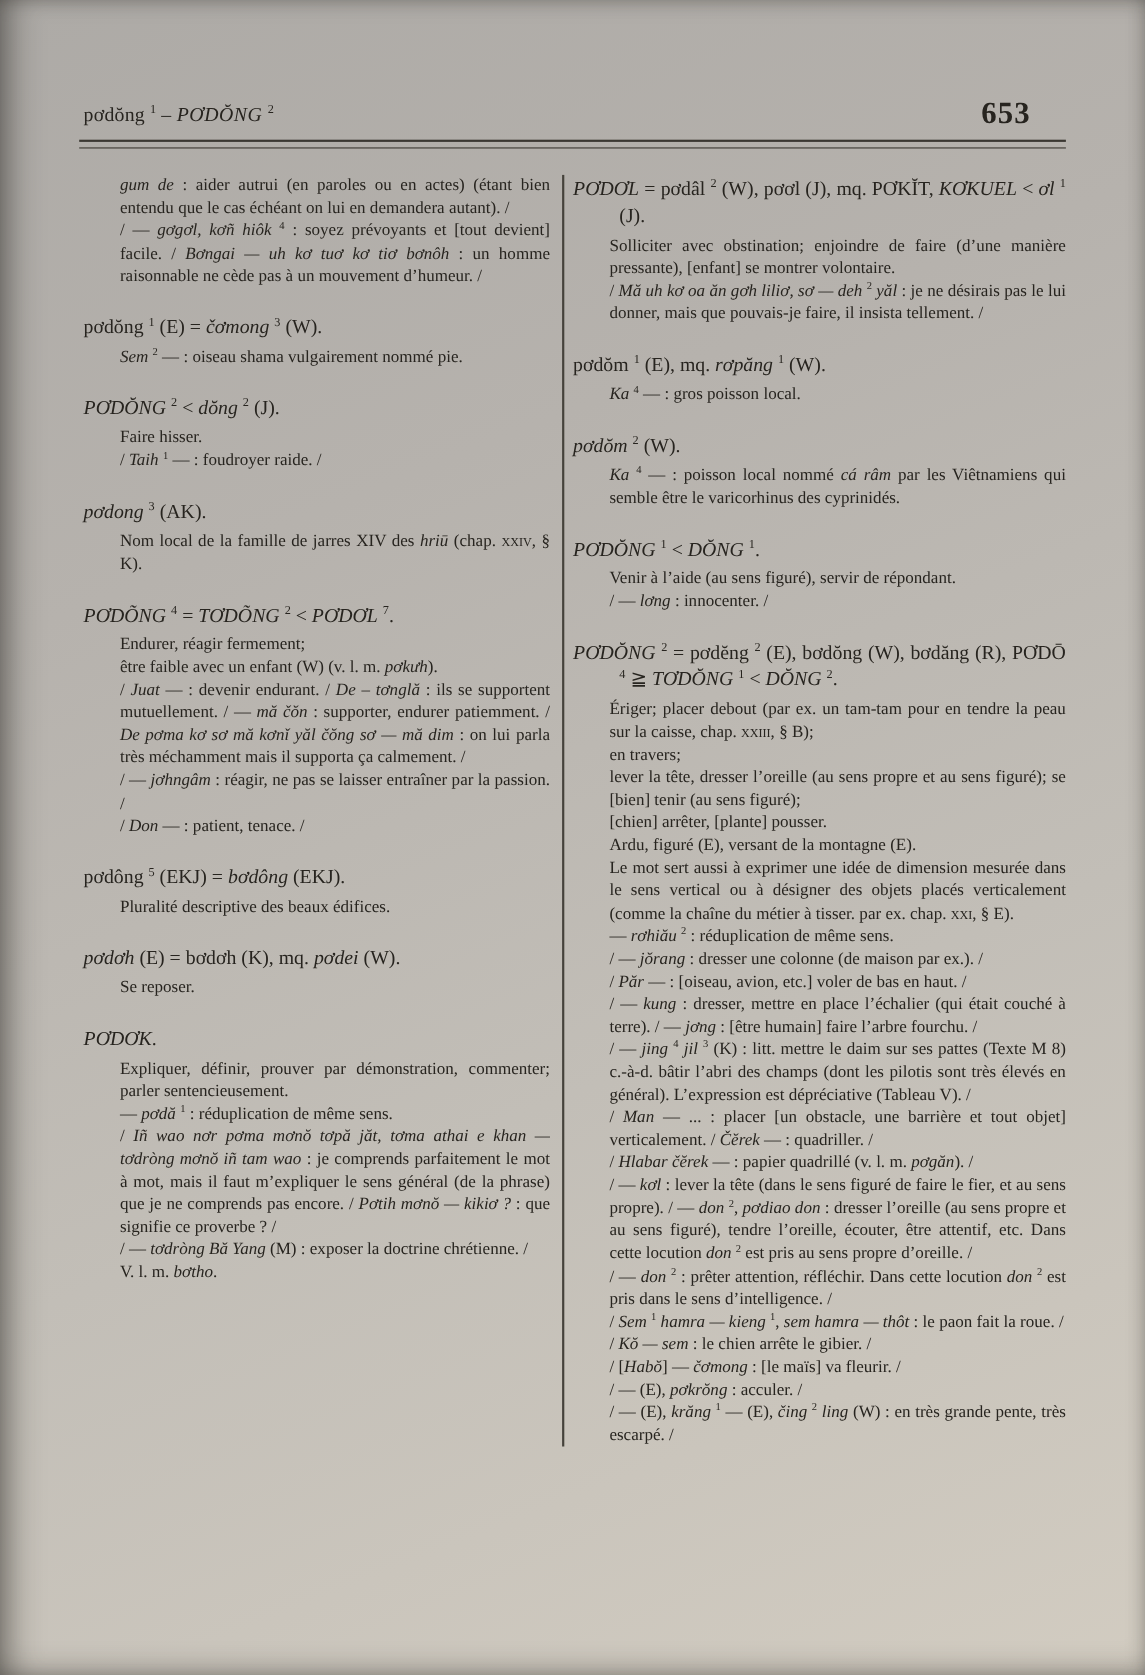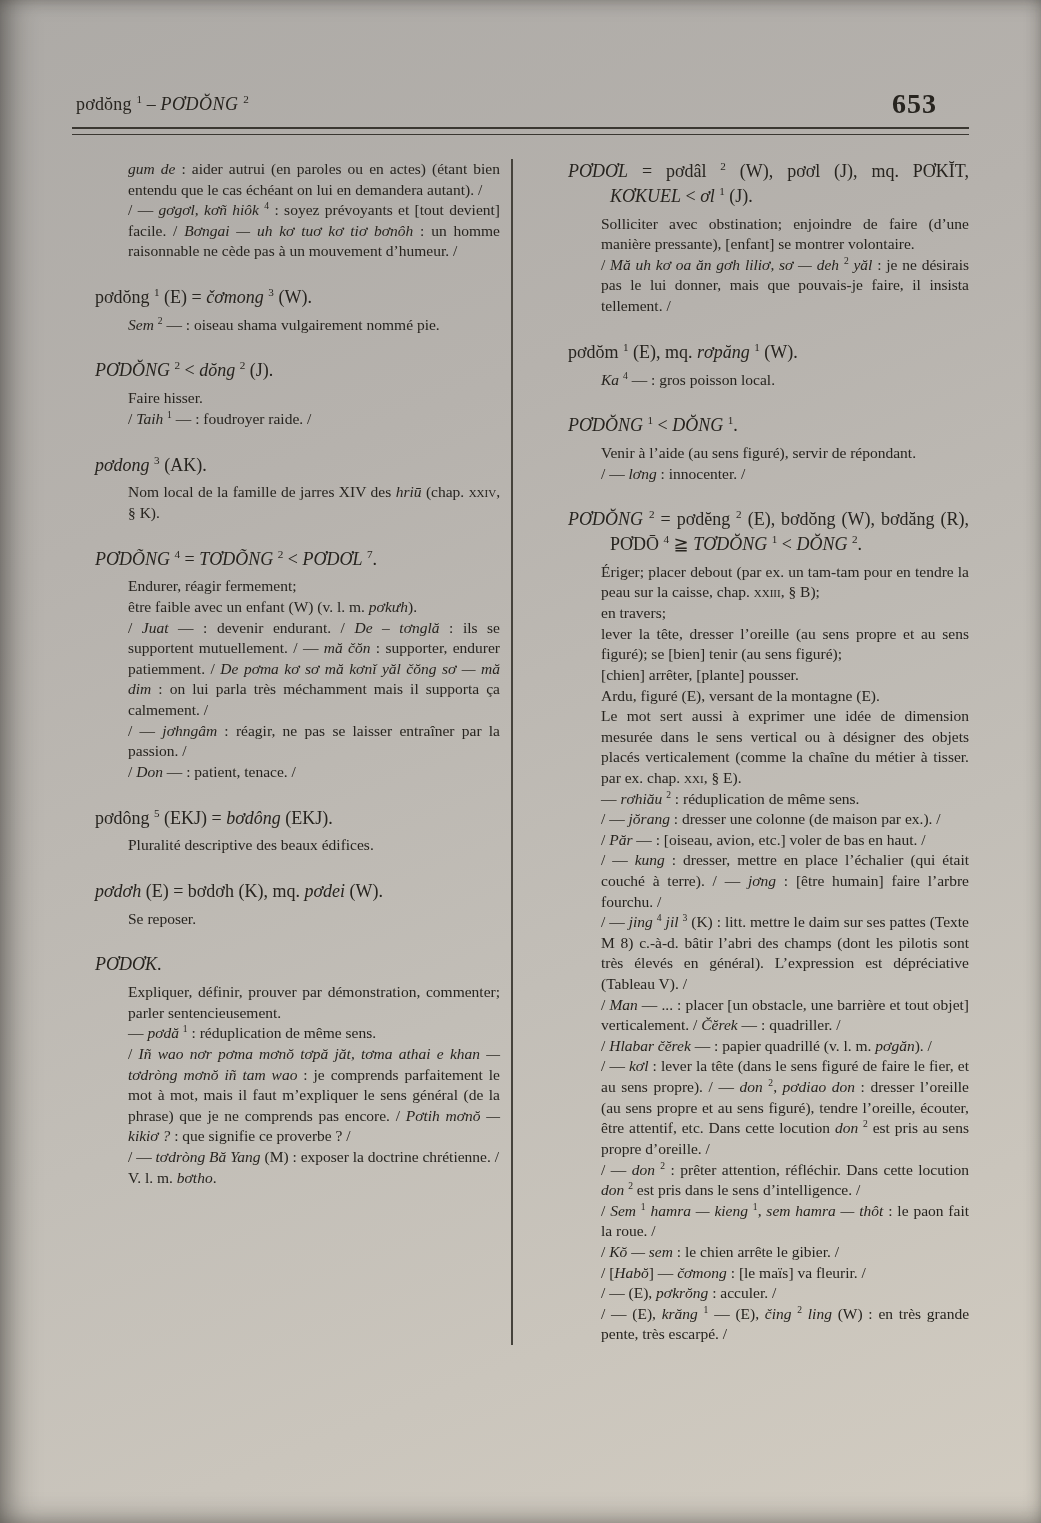--- a/index.html
+++ b/index.html
@@ -31,22 +31,22 @@
     border-top:2px solid #3a3731;
     border-bottom:1px solid #3a3731;
   }
   .columns{
     display:flex;align-items:stretch;
     margin:24px 72px 0 76px;
   }
   .col{min-width:0;}
   .col.left{flex:0 0 424px;width:424px;}
   .divider{flex:0 0 2px;background:#45423b;margin-left:11px;}
-  .col.right{flex:1 1 auto;padding-left:36px;}
-  .entry{margin-top:23px;margin-left:19px;}
+  .col.right{flex:1 1 auto;padding-left:8px;}
+  .entry{margin-top:23px;}
   .entry:first-child{margin-top:0;}
   .head{
     font-size:18px;font-weight:400;line-height:1.38;
     margin:0 0 5px 0;
     padding-left:42px;text-indent:-42px;
     text-align:justify;
   }
   .head.spread{word-spacing:13px;}
   .body{margin-left:33px;}
   .body p{
@@ -137,20 +137,26 @@
               <p>/ <i>Mă uh kơ oa ăn gơh liliơ, sơ — deh</i> <sup>2</sup> <i>yăl</i> : je ne désirais pas le lui donner, mais que pouvais-je faire, il insista tellement. /</p>
             </div>
   </article>
           <article class="entry">
     <h2 class="head">pơdŏm <sup>1</sup> (E), mq. <i>rơpăng</i> <sup>1</sup> (W).</h2>
     <div class="body">
               <p><i>Ka</i> <sup>4</sup> — : gros poisson local.</p>
             </div>
   </article>
           <article class="entry">
+    <h2 class="head"><i>pơdŏm</i> <sup>2</sup> (W).</h2>
+    <div class="body">
+              <p><i>Ka</i> <sup>4</sup> — : poisson local nommé <i>cá râm</i> par les Viêtnamiens qui semble être le varicorhinus des cyprinidés.</p>
+            </div>
+  </article>
+          <article class="entry">
     <h2 class="head"><i>PƠDŎNG</i> <sup>1</sup> &lt; <i>DŎNG</i> <sup>1</sup>.</h2>
     <div class="body">
               <p>Venir à l’aide (au sens figuré), servir de répondant.</p>
               <p>/ — <i>lơng</i> : innocenter. /</p>
             </div>
   </article>
           <article class="entry">
     <h2 class="head"><i>PƠDŎNG</i> <sup>2</sup> = pơdĕng <sup>2</sup> (E), bơdŏng (W), bơdăng (R), PƠDŌ <sup>4</sup> ≧ <i>TƠDŎNG</i> <sup>1</sup> &lt; <i>DŎNG</i> <sup>2</sup>.</h2>
     <div class="body">
               <p>Ériger; placer debout (par ex. un tam-tam pour en tendre la peau sur la caisse, chap. <span class="sc">xxiii</span>, § B);</p>

